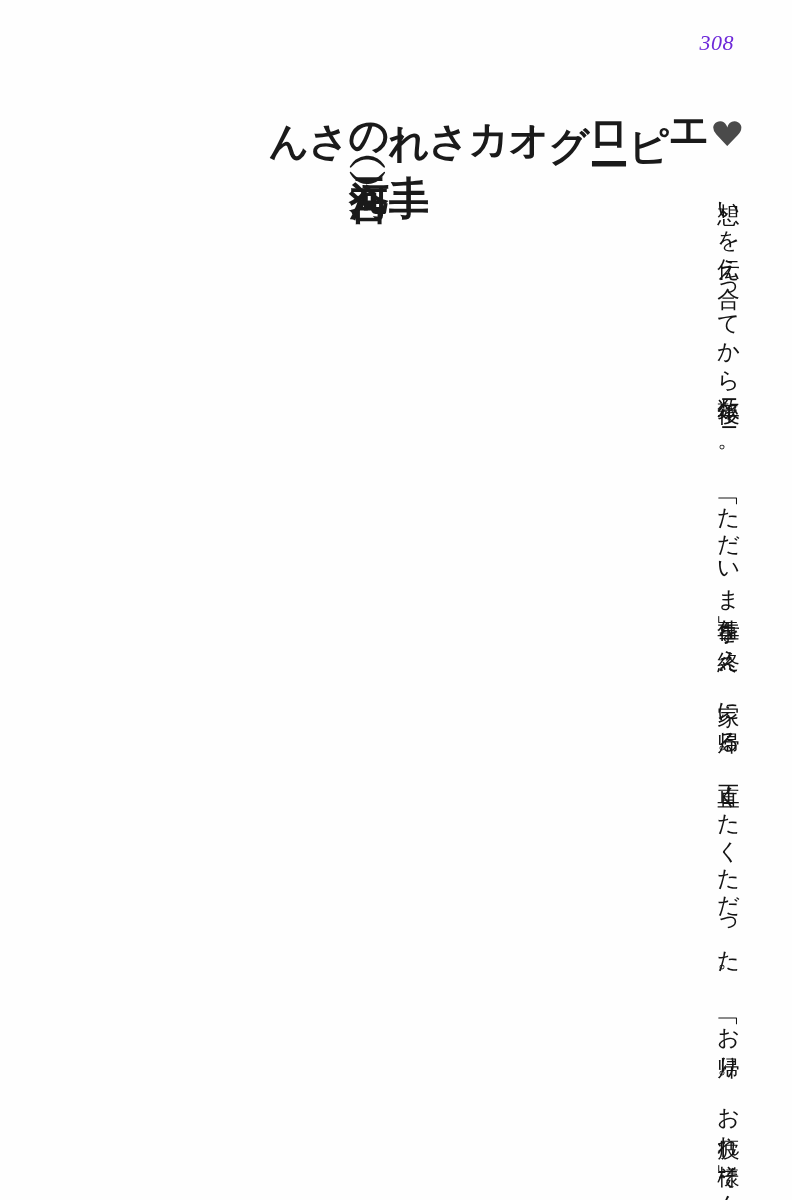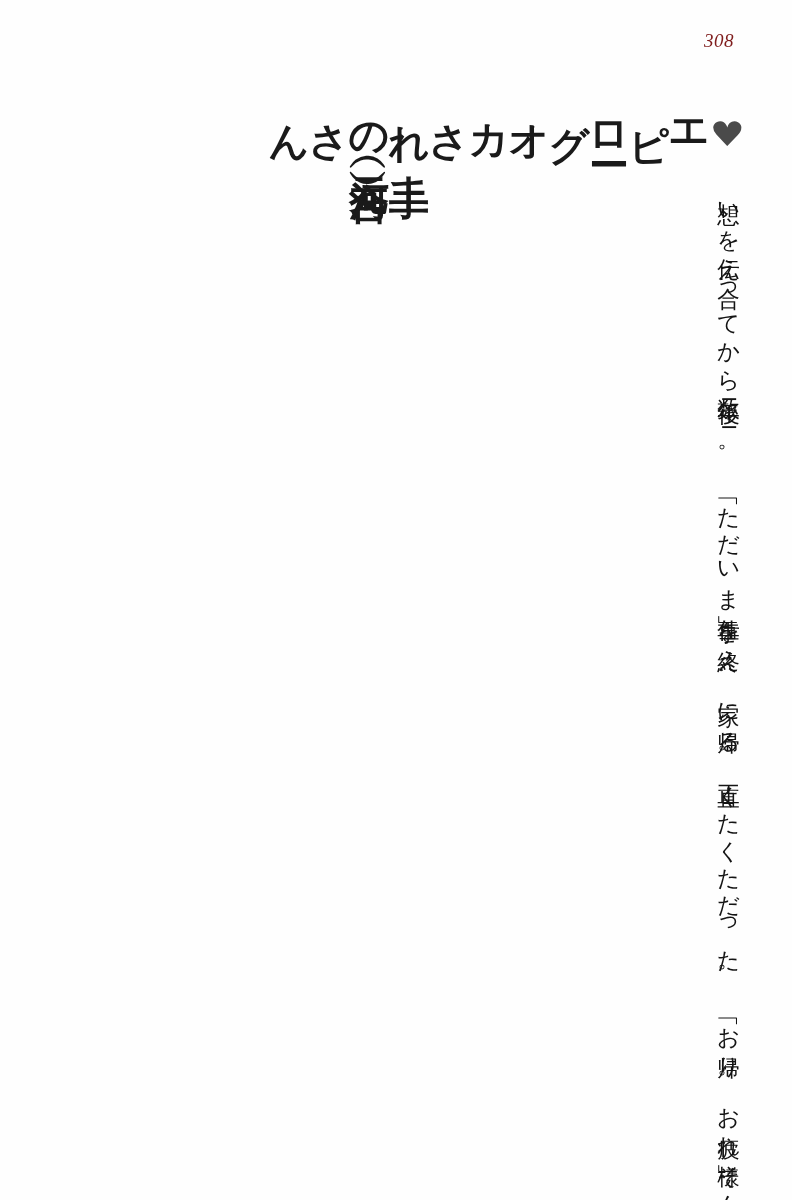--- a/index.html
+++ b/index.html
@@ -22,23 +22,23 @@
     background: #fefefe;
   }
 
   
   .page-number {
     position: absolute;
     top: 30px;
     right: 58px;
     font-family: "Liberation Serif", "DejaVu Serif", serif;
     font-style: italic;
-    font-size: 19px;
+    font-size: 22px;
     letter-spacing: 0.5px;
-    color: #7f1d1d;
+    color: #6d28d9;
   }
 
   
   .vtext {
     position: absolute;
     top: 96px;
     right: 52px;
     height: 1060px;
     display: flex;
     flex-direction: row;

